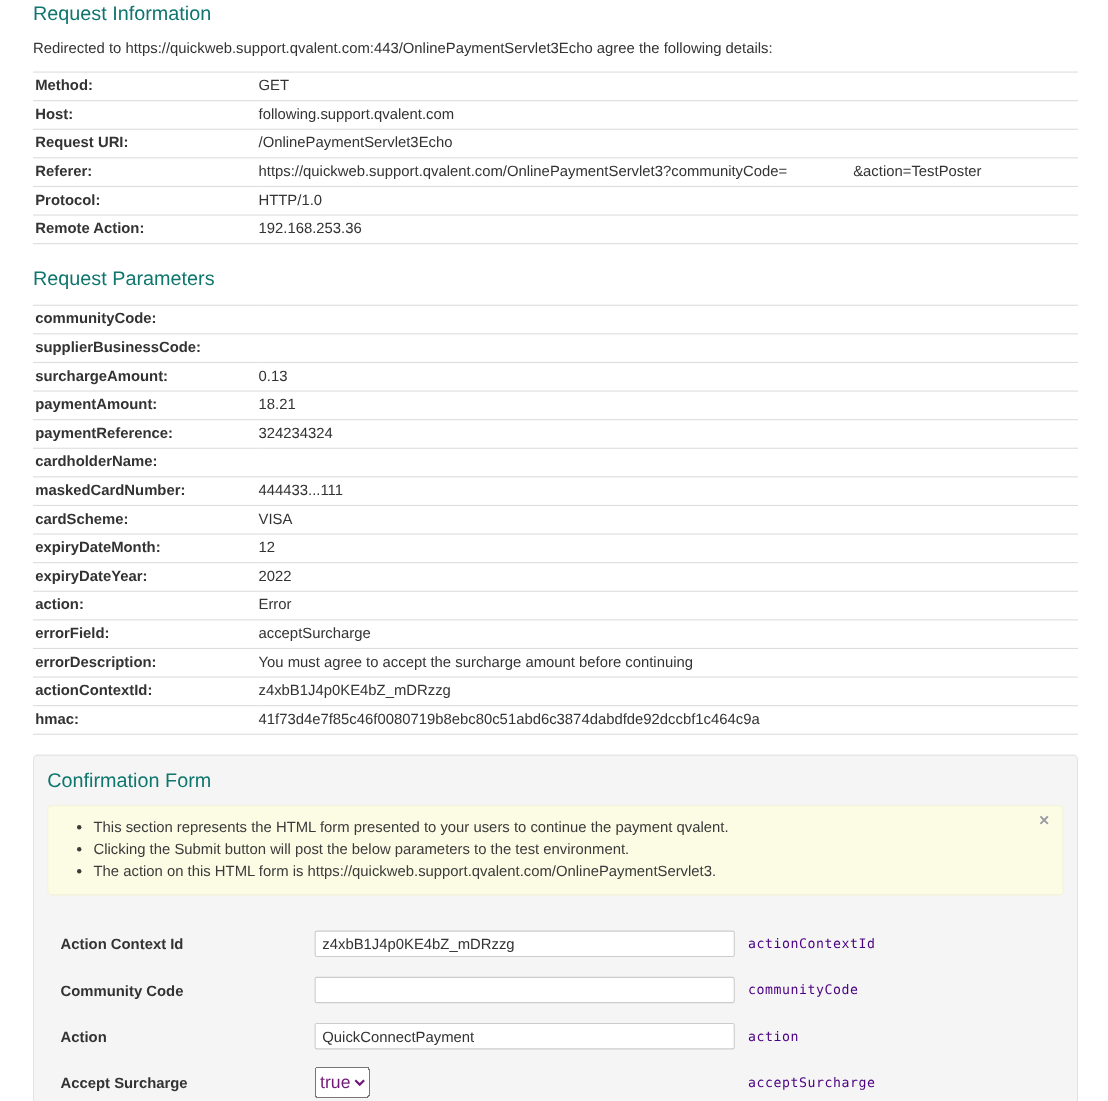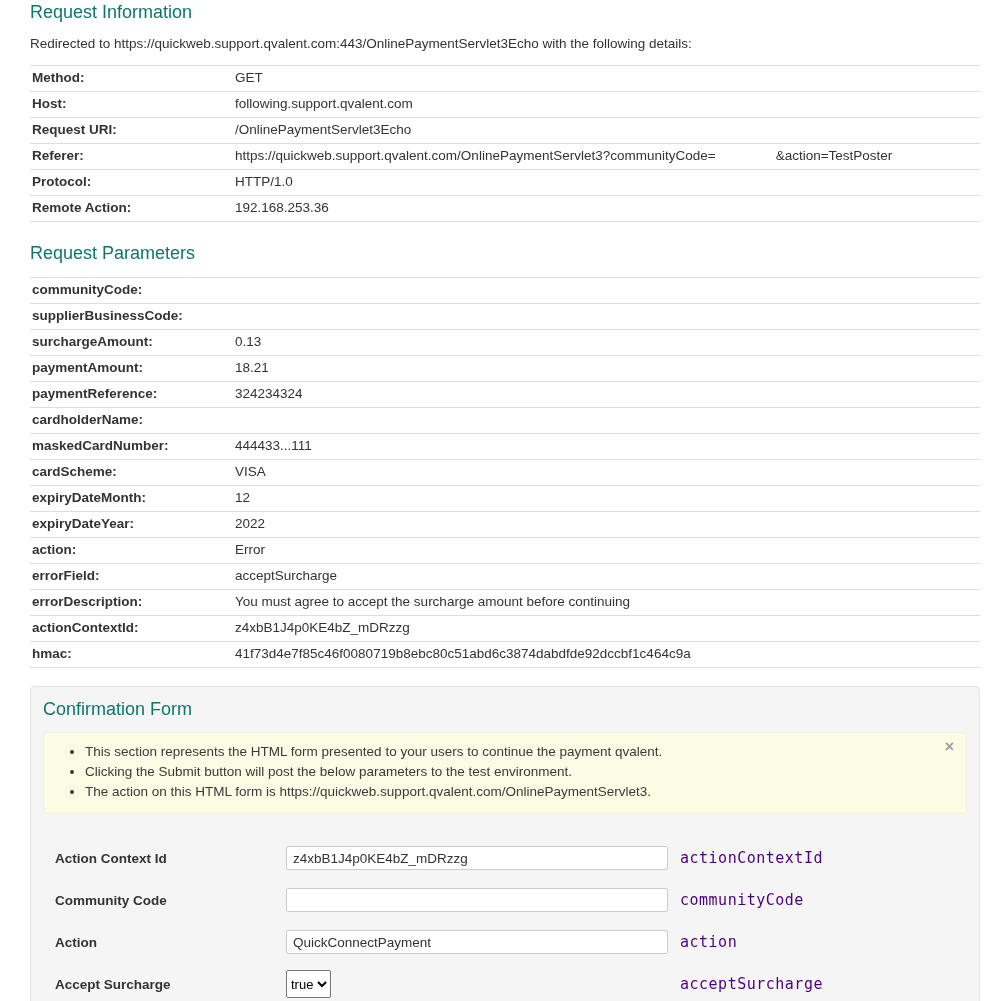--- a/index.html
+++ b/index.html
@@ -71,38 +71,38 @@
     border-radius: 2px;
     padding: 2px 6px;
     font-family: "Liberation Sans", sans-serif;
     font-size: 13.5px;
     color: #333;
     background: #fff;
   }
   .form-row .f-control select {
     height: 28px;
     font-family: "Liberation Sans", sans-serif;
-    font-size: 13px;
-    color: #000000;
+    font-size: 16px;
+    color: #701a75;
   }
   .form-row .f-code {
     margin-left: 12px;
     font-family: "DejaVu Sans Mono", monospace;
-    font-size: 15px;
+    font-size: 12px;
     color: #4b0082;
     letter-spacing: 0.5px;
   }
 </style>
 </head>
 <body>
 
 <div class="container">
 
   <h2 class="section-title">Request Information</h2>
-  <p class="intro">Redirected to https://quickweb.support.qvalent.com:443/OnlinePaymentServlet3Echo with the following details:</p>
+  <p class="intro">Redirected to https://quickweb.support.qvalent.com:443/OnlinePaymentServlet3Echo agree the following details:</p>
 
   <table class="kv">
     <tbody id="req-info-rows">
         <tr>
           <td class="k">Method:</td>
           <td class="v">GET</td>
         </tr>
         <tr>
           <td class="k">Host:</td>
           <td class="v">following.support.qvalent.com</td>

